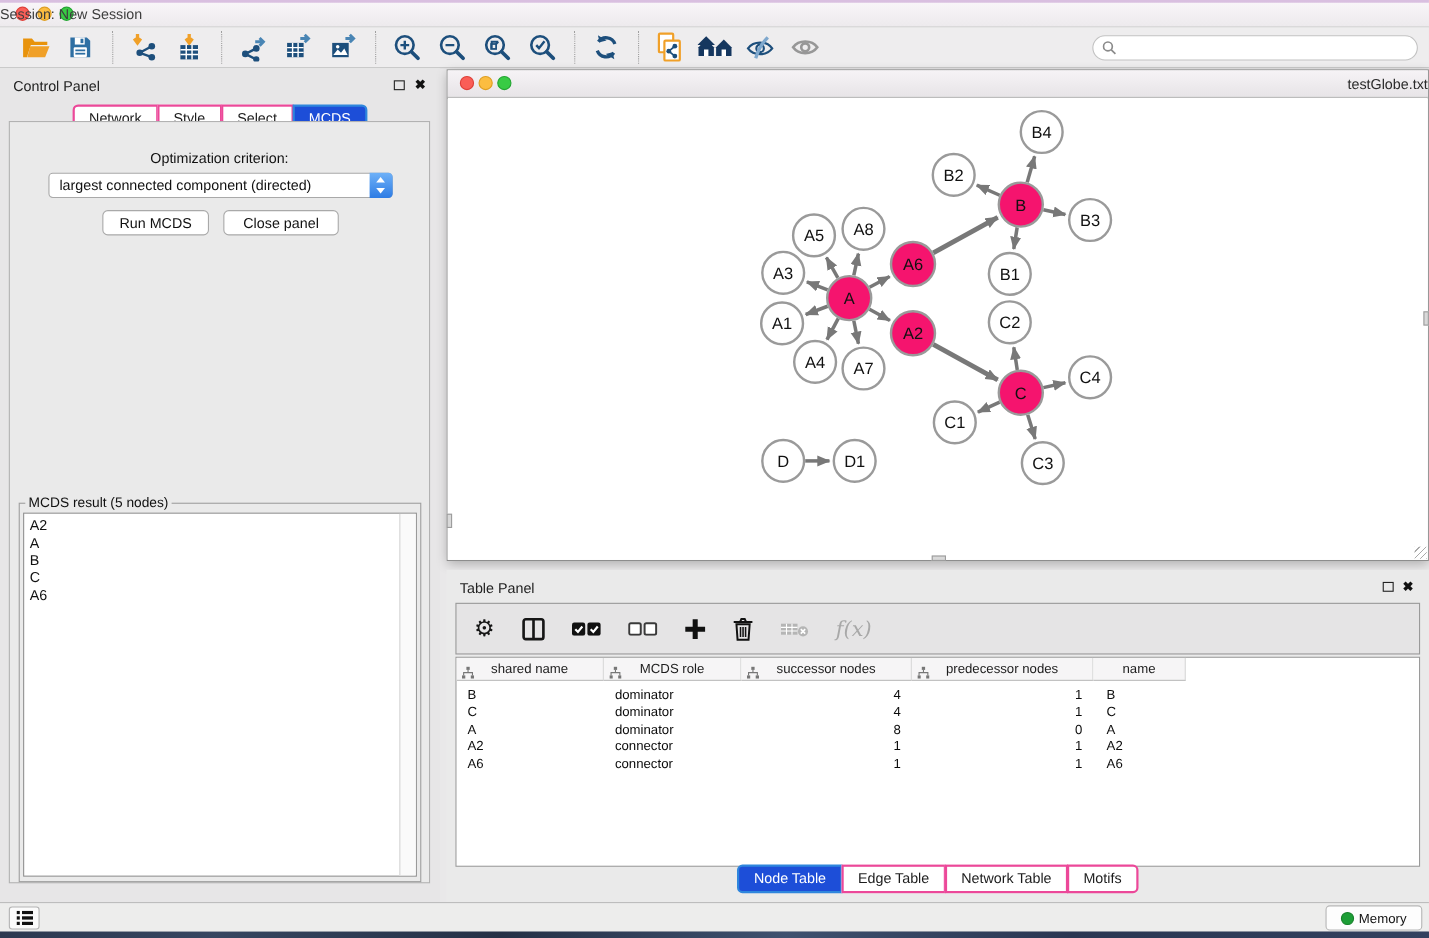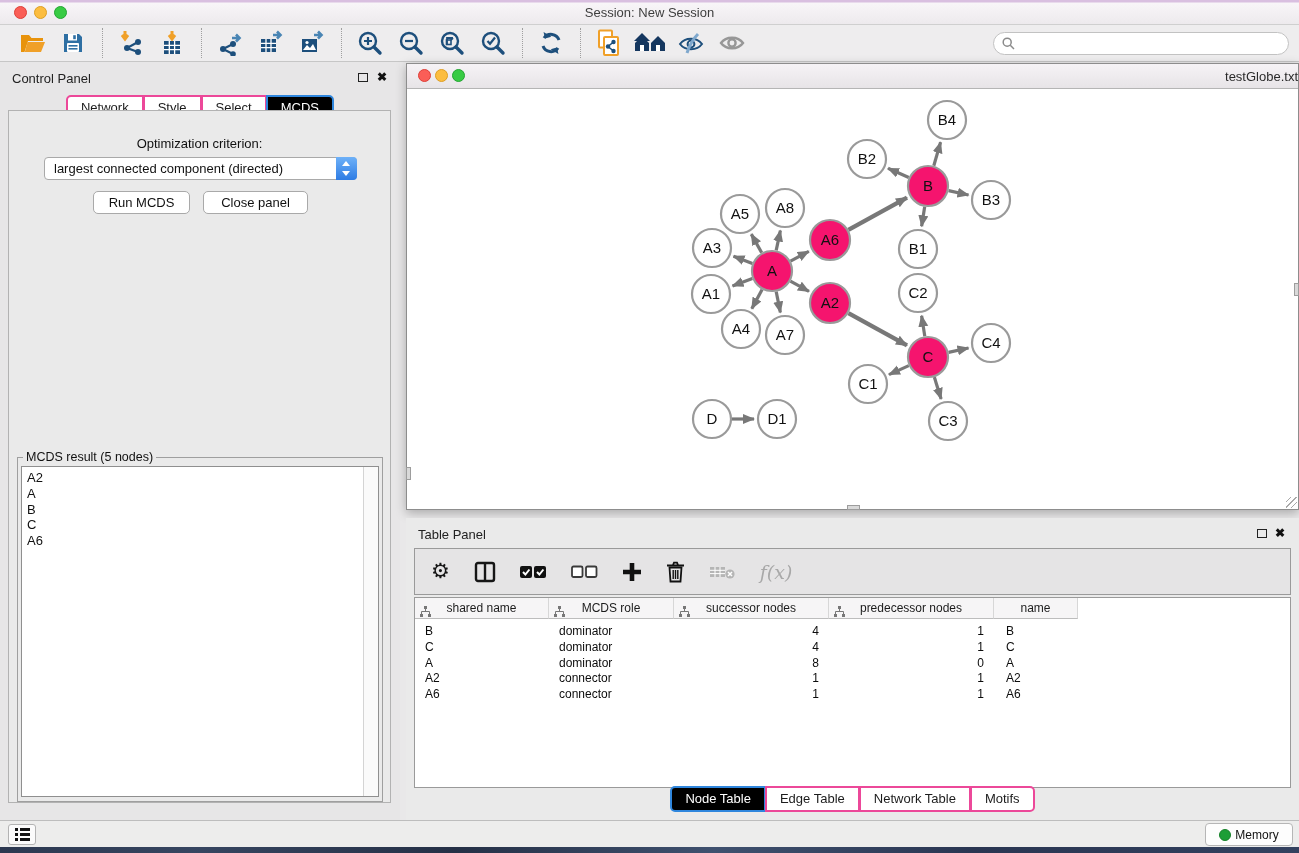--- a/index.html
+++ b/index.html
@@ -15,21 +15,21 @@
   .titlebar {
     position:absolute; left:0; top:0; width:1299px; height:25px;
     background: linear-gradient(180deg,#d9bfe0 0px,#d9bfe0 2px,#f8f5f8 3px,#edeaed 100%);
     border-bottom:1px solid #cfcfcf;
   }
   .tl-dot { position:absolute; top:6px; width:13px; height:13px; border-radius:50%; }
   .tl-red    { left:14px; background:#fa5e57; border:1px solid #de3f38; }
   .tl-yellow { left:34px; background:#fcbd40; border:1px solid #de9f23; }
   .tl-green  { left:54px; background:#38cb44; border:1px solid #23a532; }
   .win-title {
-    position:absolute; top:5px; left:0; width:100%; text-align:center;
+    position:absolute; top:5px; left:0; width:100%; 
     font-size:13px; color:#3e3e3e; font-weight:500;
   }
   
   .toolbar {
     position:absolute; left:0; top:25px; width:1299px; height:37px;
     background:#eeedee; border-bottom:1px solid #c6c6c6;
     display:flex; align-items:center; padding-left:16px;
   }
   .tb-btn { width:32px; height:30px; display:flex; align-items:center; justify-content:center; margin-right:9px; cursor:default; }
   .tb-sep { width:1px; height:30px; border-left:1px dotted #9f9f9f; margin:0 12px 0 4px; }
@@ -45,21 +45,21 @@
   .float-ico { position:absolute; width:10px; height:9px; border:1.5px solid #222; top:11px; cursor:default; }
   .close-ico { position:absolute; top:8px; font-size:12px; font-weight:bold; color:#111; cursor:default; }
   .cp-float { right:32px; } .cp-close { right:13px; }
   .cp-tabs { position:absolute; top:33px; left:0; width:100%; display:flex; justify-content:center; }
   .seg-btn {
     font-size:13px; color:#1c1c1c; background:#fff; border:2px solid #ec4899;
     padding:3px 13px 4px; margin-left:-1px; cursor:default; white-space:nowrap;
   }
   .seg-btn:first-child { border-radius:5px 0 0 5px; margin-left:0; }
   .seg-btn:last-child { border-radius:0 5px 5px 0; }
-  .seg-btn.sel { background:#000000; border-color:#2f86dd; color:#fff; }
+  .seg-btn.sel { background:#1d4ed8; border-color:#2f86dd; color:#fff; }
   .cp-box {
     position:absolute; left:8px; top:48px; width:383px; height:693px;
     background:#eaeaea; border:1px solid #b2b2b2;
   }
   .opt-label { position:absolute; top:25px; width:100%; text-align:center; font-size:13px; color:#111; }
   .dropdown {
     position:absolute; left:35px; top:46px; width:313px; height:23px;
     background:#fff; border:1px solid #a9a9a9; border-radius:4px;
     font-size:13px; color:#111; line-height:21px; padding-left:9px; cursor:default;
   }

